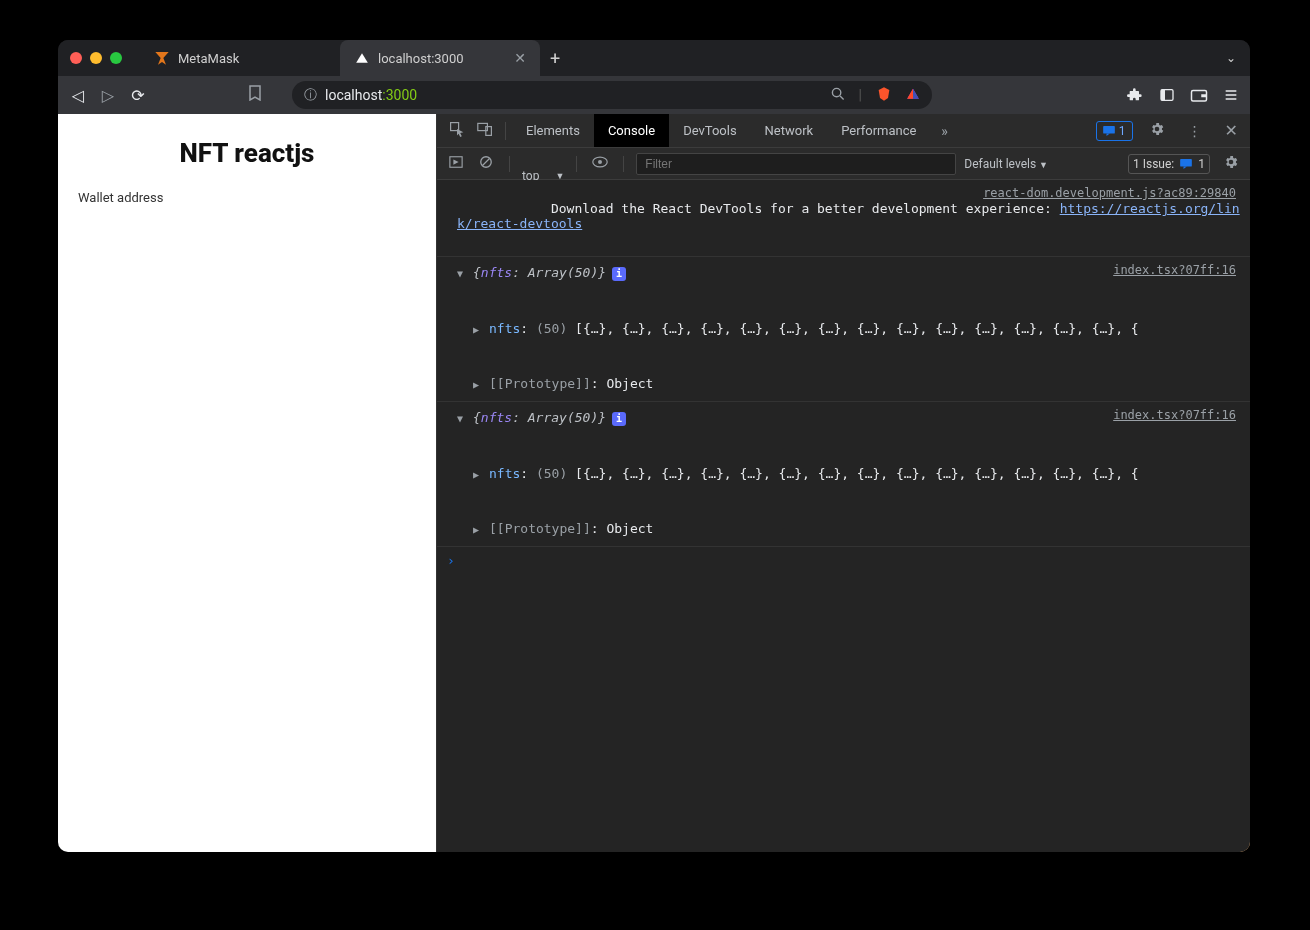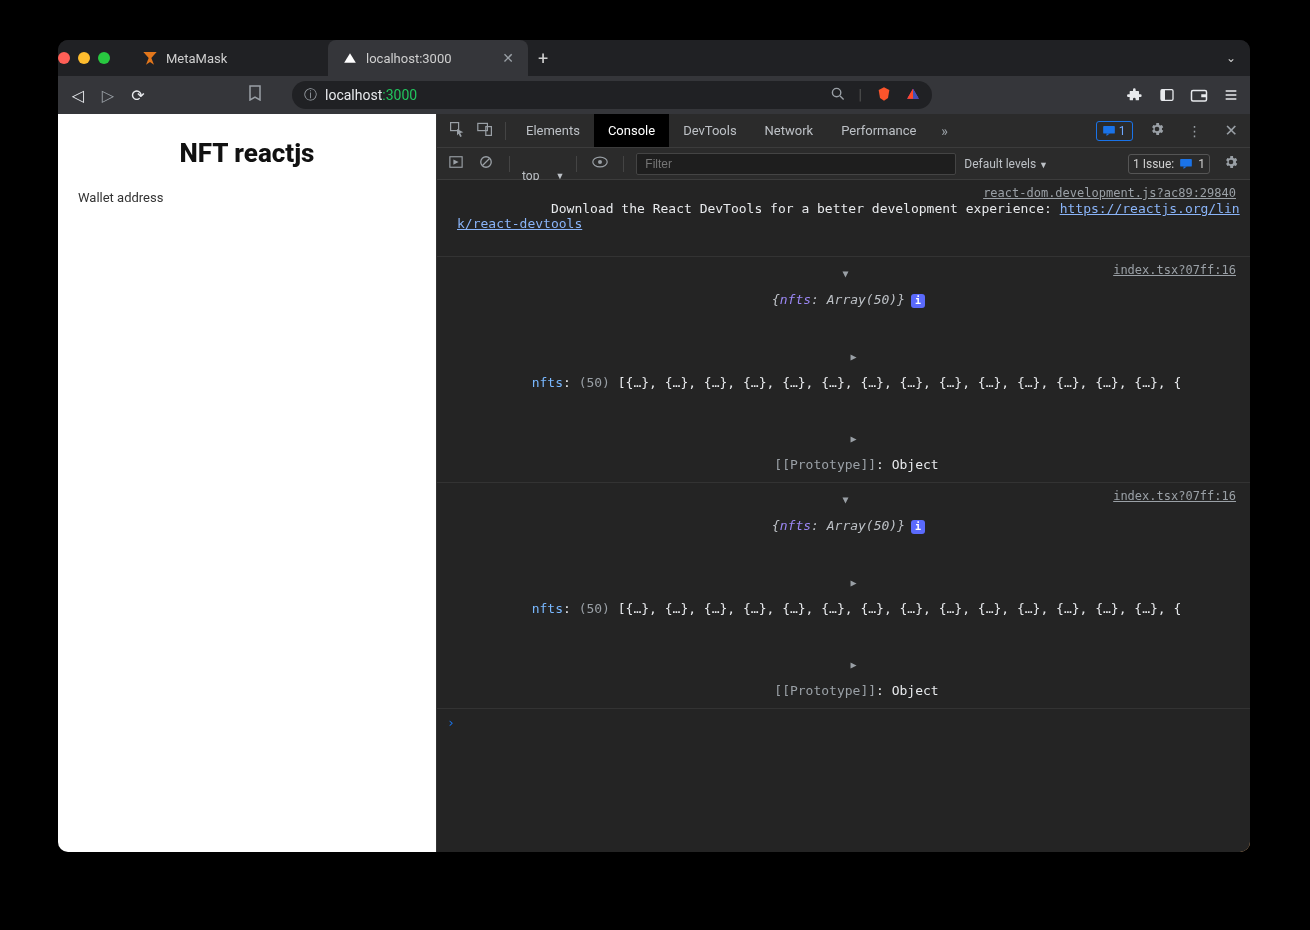--- a/index.html
+++ b/index.html
@@ -22,21 +22,21 @@
     box-shadow: 0 10px 40px rgba(0,0,0,0.6);
     display: flex;
     flex-direction: column;
   }
   
   .titlebar {
     height: 36px;
     background: #202124;
     display: flex;
     align-items: center;
-    padding-left: 0;
+    padding-left: 12px;
     position: relative;
   }
   .traffic-lights { display: flex; gap: 8px; margin-right: 18px; }
   .tl { width: 12px; height: 12px; border-radius: 50%; }
   .tl.red { background: #ff5f57; }
   .tl.yellow { background: #febc2e; }
   .tl.green { background: #28c840; }
   .tabs { display: flex; align-items: stretch; height: 100%; flex: 1; }
   .tab {
     display: flex;
@@ -78,21 +78,21 @@
     border-radius: 14px;
     display: flex;
     align-items: center;
     padding: 0 12px;
     gap: 8px;
     color:#bdc1c6;
     font-size: 14px;
   }
   .addr-box .secure { color:#9aa0a6; font-size:13px; }
   .addr-box .url-host { color:#e8eaed; }
-  .addr-box .url-rest { color:#22c55e; }
+  .addr-box .url-rest { color:#84cc16; }
   .addr-box .addr-actions { margin-left:auto; display:flex; gap:14px; color:#9aa0a6; align-items:center;}
   .addr-right { margin-left:auto; display:flex; gap:14px; color:#e8eaed; align-items:center; }
   .addr-right .ico { width:18px; height:18px; display:flex; align-items:center; justify-content:center; color:#cfcfcf; cursor:pointer;}
   .bookmark-ico { color:#9aa0a6; margin-left: 90px; cursor:pointer;}
 
   
   .content { flex:1; display:flex; overflow:hidden; }
   .page-pane {
     width: 378px;
     background: #fff;
@@ -157,21 +157,21 @@
     border:1px solid #555; padding:2px 4px; border-radius:3px;
     display:flex; gap:6px; align-items:center; cursor:pointer; color:#cfcfcf;
   }
   .dt-toolbar .tb-right { margin-left:auto; display:flex; align-items:center; gap:10px;}
 
   .dt-console { flex:1; overflow:auto; font-family: Menlo, Consolas, monospace; font-size:13px; background:#242424;}
   .c-group { border-bottom:1px solid #333; padding: 6px 10px 10px 20px; position:relative;}
   .c-source { position:absolute; right:14px; top:6px; color:#9aa0a6; text-decoration: underline; font-size:12px;}
   .c-line { color:#e8eaed; white-space: pre-wrap; word-break: break-all;}
   .c-line a { color:#8ab4f8; text-decoration: underline;}
-  .c-row { display:flex; align-items:center; gap:12px; margin-top:2px;flex-direction:column;}
+  .c-row { display:flex; align-items:flex-start; gap:4px; margin-top:2px;}
   .arrow { color:#9aa0a6; width:12px; flex-shrink:0; user-select:none;}
   .arrow.open::before { content:"▼"; font-size:10px;}
   .arrow.closed::before { content:"▶"; font-size:10px;}
   .c-obj { color:#e8eaed; }
   .c-obj .it { font-style: italic; color:#bdc1c6;}
   .c-obj .key { color:#9b87f5;}
   .c-obj .keyp { color:#79b8ff;}
   .c-obj .num { color:#9aa0a6;}
   .c-obj .arr { color:#e8eaed;}
   .info-badge {

